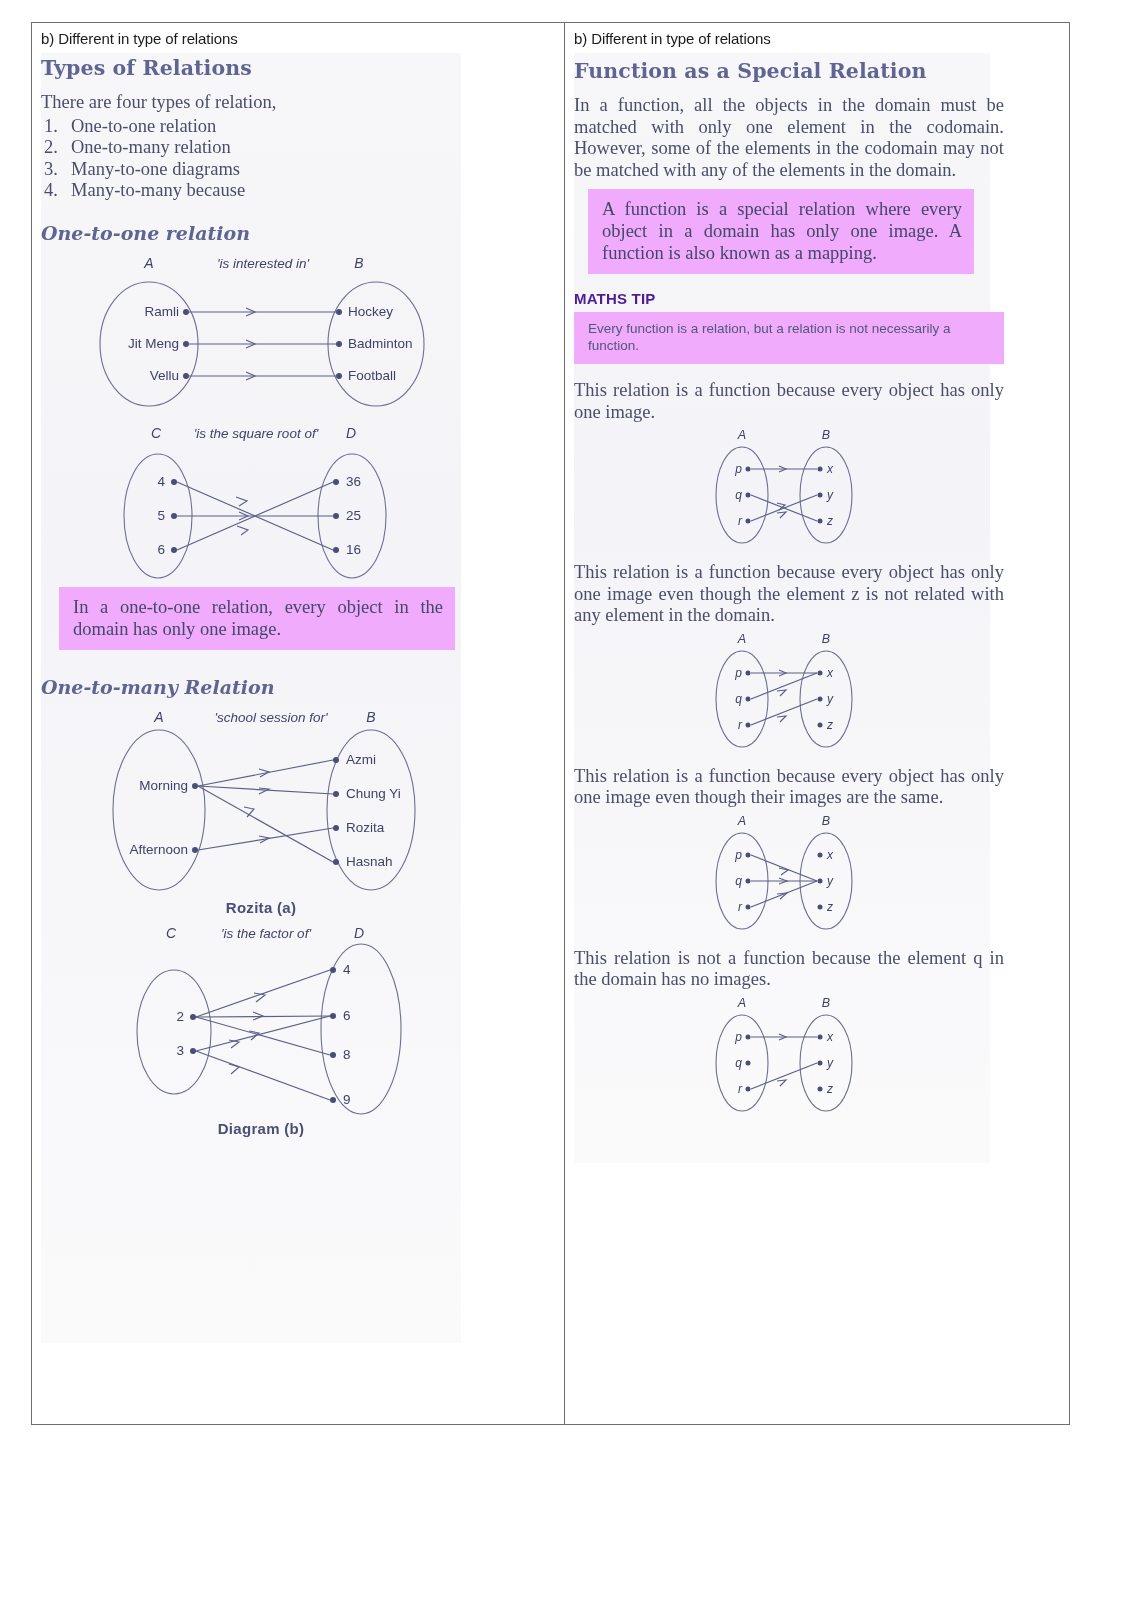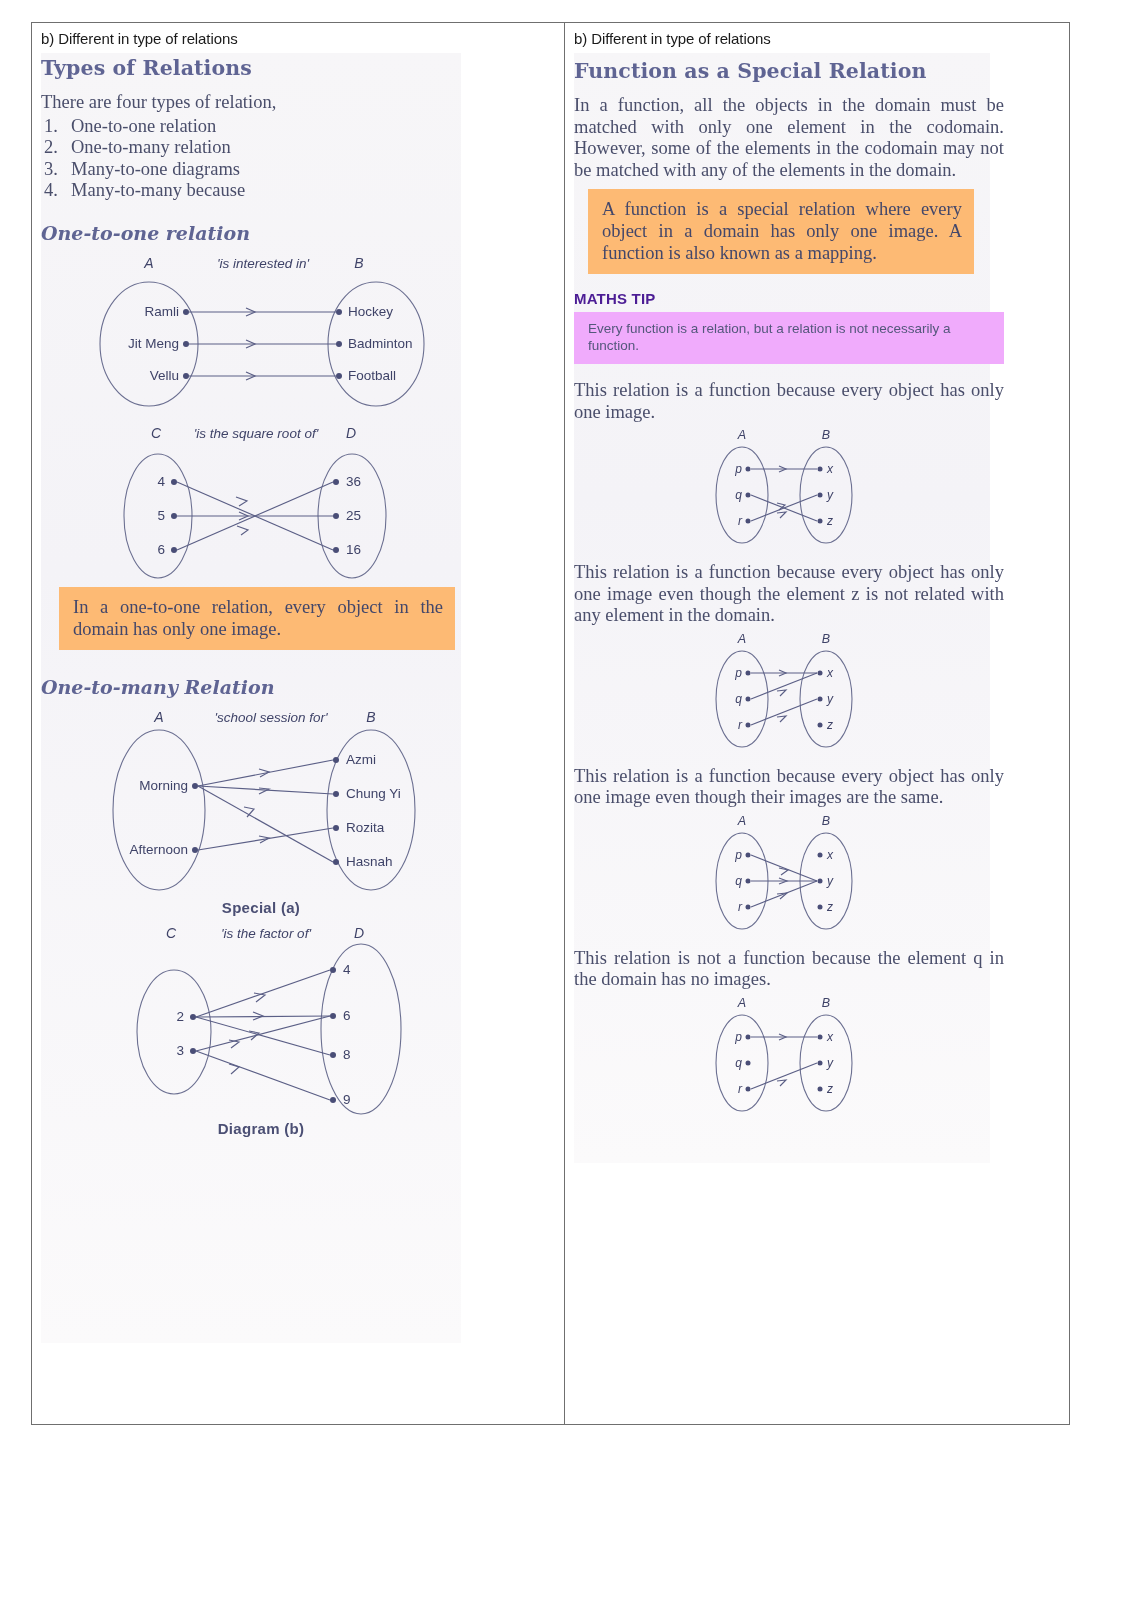--- a/index.html
+++ b/index.html
@@ -34,21 +34,21 @@
          text-align:justify;}
   p.body.nj{text-align:left;}
   .bold{font-weight:bold;color:#3e4262;}
   .ital{font-style:italic;}
 
   ol.typelist{margin:0;padding:0;list-style:none;}
   ol.typelist li{font-size:18.5px;line-height:21.5px;color:#4a4e6b;
                  padding-left:30px;position:relative;}
   ol.typelist li span.num{position:absolute;left:3px;}
   .defbox{margin:8px 0 0 18px;padding:9px 12px 10px 14px;width:396px;
-          background:#fdba74;font-size:18.5px;line-height:22px;
+          background:#f0abfc;font-size:18.5px;line-height:22px;
           color:#43476a;text-align:justify;box-sizing:border-box;}
 
   .tiplabel{margin:16px 0 5px 0;font-family:"Liberation Sans",sans-serif;
             font-weight:bold;font-size:15px;color:#4c1d95;letter-spacing:0.2px;}
   .tipbox{padding:8px 12px 10px 14px;background:#f0abfc;
           font-family:"Liberation Sans",sans-serif;font-size:13.5px;
           line-height:17px;color:#53577b;}
 
   .caption{margin:6px 0 0 0;text-align:center;font-family:"Liberation Sans",sans-serif;
            font-weight:bold;font-size:15px;color:#4b4f74;letter-spacing:0.3px;}
@@ -178,21 +178,21 @@
               <path class="arrowline" d="M157 78 L292 52"></path>
                 <path class="arrowline" d="M218 61 L228 64 L219 69"></path>
               <path class="arrowline" d="M157 78 L292 86"></path>
                 <path class="arrowline" d="M218 80 L228 81 L218 86"></path>
               <path class="arrowline" d="M157 78 L292 154"></path>
                 <path class="arrowline" d="M203 99 L213 101 L206 109"></path>
               <path class="arrowline" d="M157 142 L292 120"></path>
                 <path class="arrowline" d="M218 128 L228 130 L219 135"></path>
             </g>
           </svg>
-          <p class="caption">Special (a)</p>
+          <p class="caption">Rozita (a)</p>
         </div>
 
         <div class="diagwrap" style="margin-top:8px;">
           <svg width="430" height="190" viewBox="0 0 430 190">
             <text class="setlabel" x="130" y="14" text-anchor="middle">C</text>
             <text class="rel" x="225" y="14" text-anchor="middle">'is the factor of'</text>
             <text class="setlabel" x="318" y="14" text-anchor="middle">D</text>
             <ellipse class="ell" cx="133" cy="108" rx="37" ry="62"></ellipse>
             <ellipse class="ell" cx="320" cy="105" rx="40" ry="85"></ellipse>
             <circle class="dot" cx="152" cy="93" r="3"></circle>

